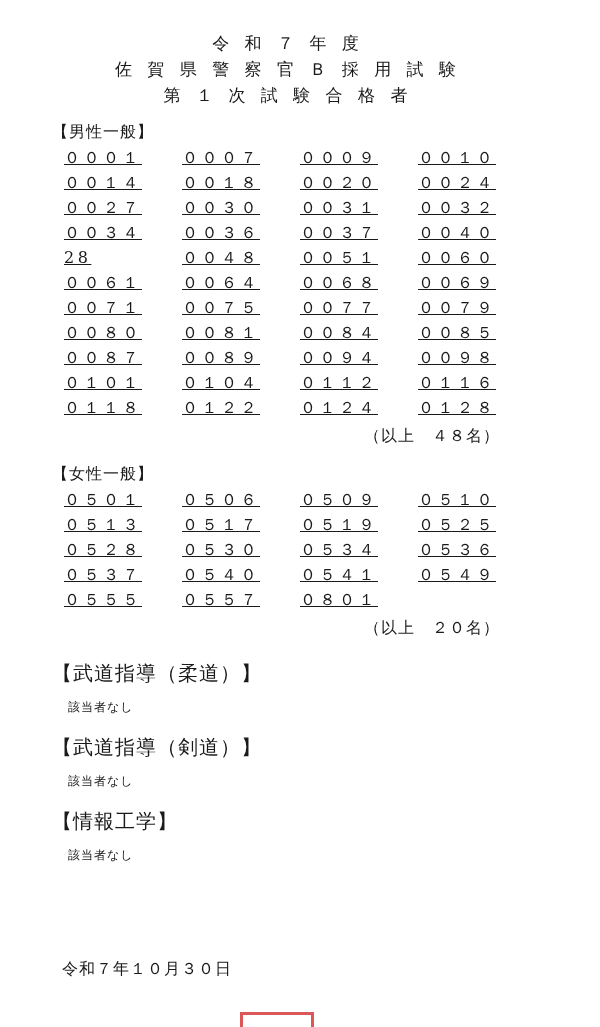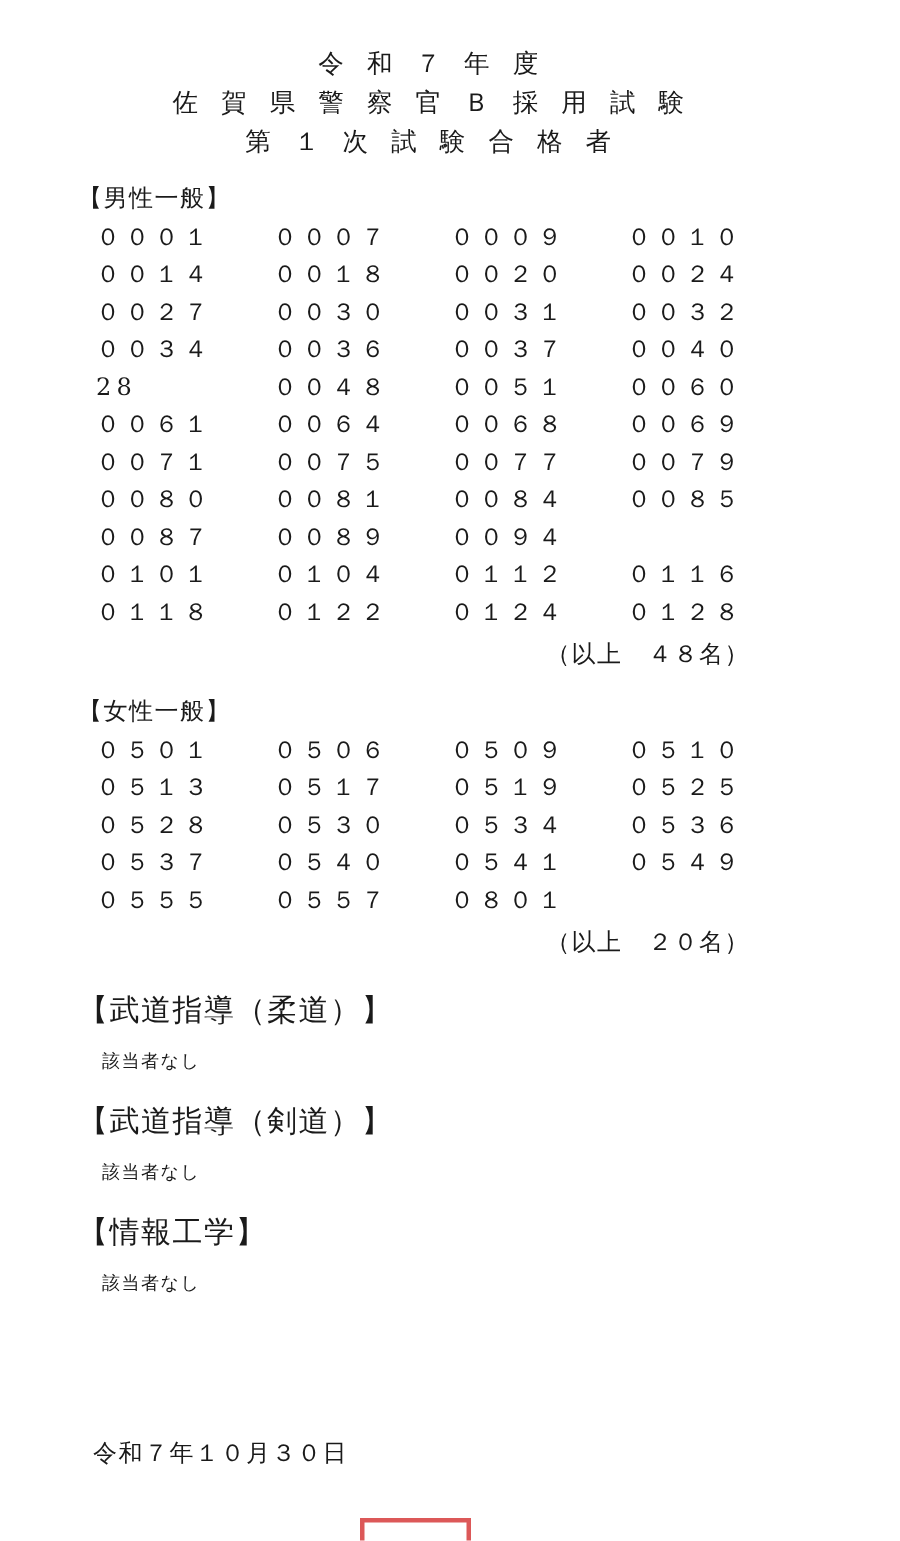--- a/index.html
+++ b/index.html
@@ -36,20 +36,21 @@
     margin-top: 14px;
   }
   .section-head {
     font-size: 16px;
     letter-spacing: 1px;
     margin-bottom: 2px;
     padding-left: 12px;
   }
   .num-grid {
     padding-left: 24px;
+    text-decoration: underline;
   }
   .num-row {
     display: flex;
     line-height: 25px;
   }
   .num-cell {
     width: 118px;
     font-size: 16px;
     letter-spacing: 3.5px;
     white-space: pre;
@@ -178,20 +179,21 @@
       <div class="num-row">
         <div class="num-cell">００８０</div>
         <div class="num-cell">００８１</div>
         <div class="num-cell">００８４</div>
         <div class="num-cell">００８５</div>
       </div>
       <div class="num-row">
         <div class="num-cell">００８７</div>
         <div class="num-cell">００８９</div>
         <div class="num-cell">００９４</div>
+        <div class="num-cell">００９８</div>
       </div>
       <div class="num-row">
         <div class="num-cell">０１０１</div>
         <div class="num-cell">０１０４</div>
         <div class="num-cell">０１１２</div>
         <div class="num-cell">０１１６</div>
       </div>
       <div class="num-row">
         <div class="num-cell">０１１８</div>
         <div class="num-cell">０１２２</div>

